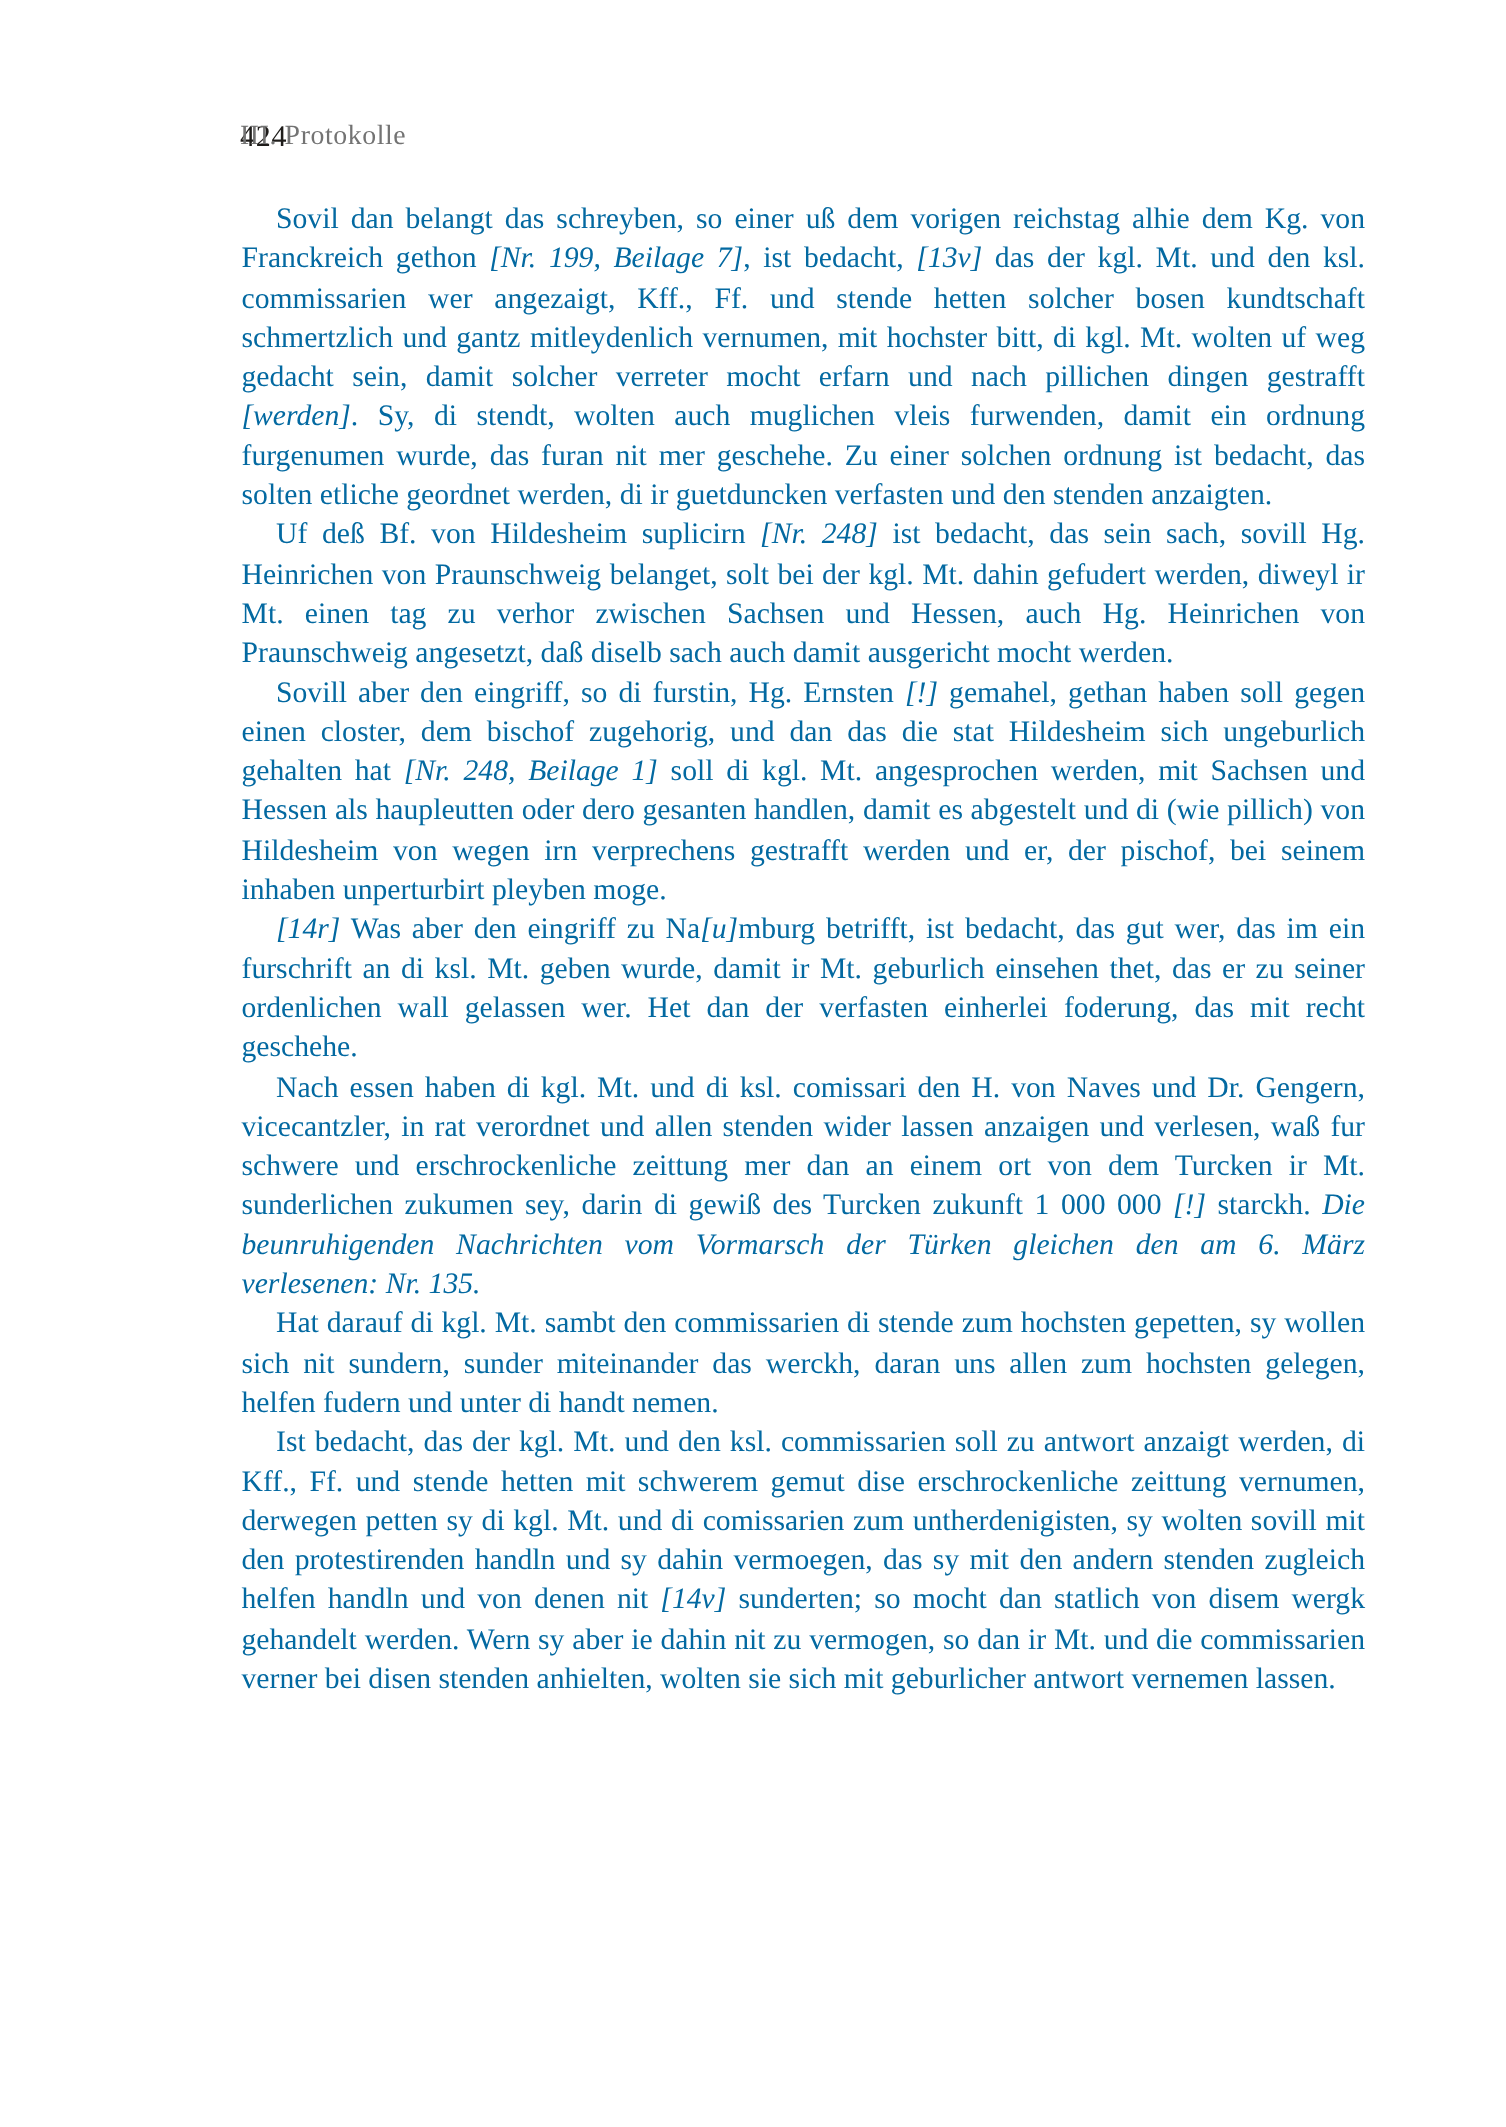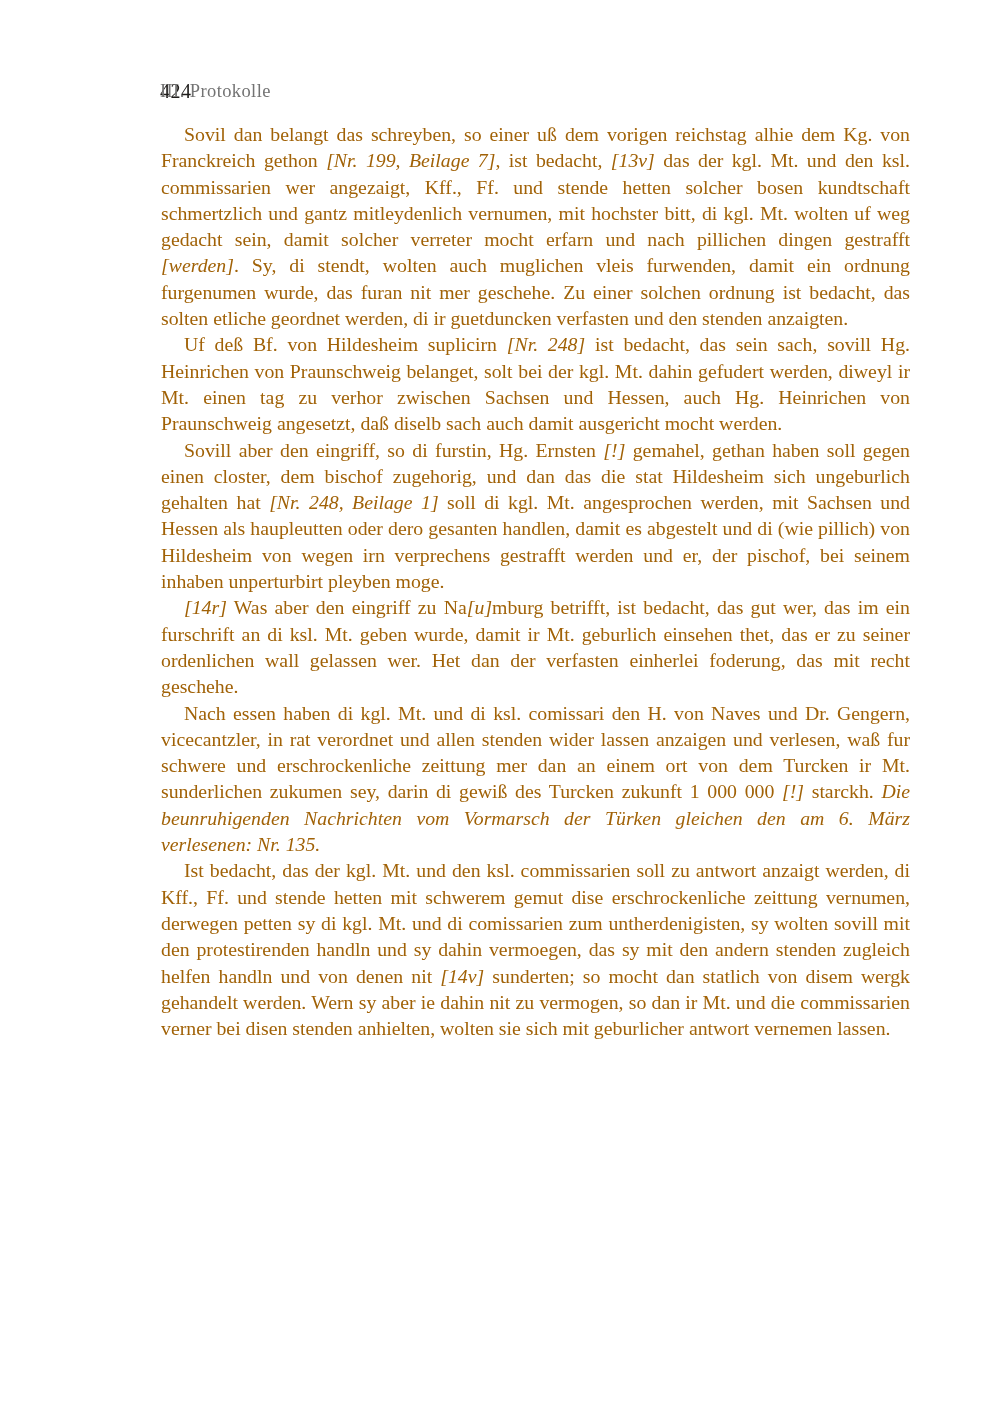--- a/index.html
+++ b/index.html
@@ -36,26 +36,26 @@
     right: 0;
     top: 1px;
     text-align: left;
     font-size: 18.5px;
     letter-spacing: 0.4px;
     color: #737373;
   }
   .text-body {
     position: absolute;
     left: 161px;
-    top: 121px;
+    top: 133px;
     width: 749px;
     font-size: 19.8px;
     line-height: 26.3px;
     text-align: justify;
-    color: #a16207;
+    color: #0369a1;
   }
   .para {
     margin: 0;
     padding: 0;
     text-indent: 23px;
   }
   .em {
     font-style: italic;
   }
 </style>
@@ -66,15 +66,16 @@
   <div class="running-head">
     <span class="page-number">424</span>
     <span class="head-title">III. Protokolle</span>
   </div>
   <div class="text-body">
       <p class="para"><span>Sovil dan belangt das schreyben, so einer uß dem vorigen reichstag alhie dem Kg. von Franckreich gethon </span><span class="em">[Nr. 199, Beilage 7]</span><span>, ist bedacht, </span><span class="em">[13v]</span><span> das der kgl. Mt. und den ksl. commissarien wer angezaigt, Kff., Ff. und stende hetten solcher bosen kundtschaft schmertzlich und gantz mitleydenlich vernumen, mit hochster bitt, di kgl. Mt. wolten uf weg gedacht sein, damit solcher verreter mocht erfarn und nach pillichen dingen gestrafft </span><span class="em">[werden]</span><span>. Sy, di stendt, wolten auch muglichen vleis furwenden, damit ein ordnung furgenumen wurde, das furan nit mer geschehe. Zu einer solchen ordnung ist bedacht, das solten etliche geordnet werden, di ir guetduncken verfasten und den stenden anzaigten.</span></p>
       <p class="para"><span>Uf deß Bf. von Hildesheim suplicirn </span><span class="em">[Nr. 248]</span><span> ist bedacht, das sein sach, sovill Hg. Heinrichen von Praunschweig belanget, solt bei der kgl. Mt. dahin gefudert werden, diweyl ir Mt. einen tag zu verhor zwischen Sachsen und Hessen, auch Hg. Heinrichen von Praunschweig angesetzt, daß diselb sach auch damit ausgericht mocht werden.</span></p>
       <p class="para"><span>Sovill aber den eingriff, so di furstin, Hg. Ernsten </span><span class="em">[!]</span><span> gemahel, gethan haben soll gegen einen closter, dem bischof zugehorig, und dan das die stat Hildesheim sich ungeburlich gehalten hat </span><span class="em">[Nr. 248, Beilage 1]</span><span> soll di kgl. Mt. angesprochen werden, mit Sachsen und Hessen als haupleutten oder dero gesanten handlen, damit es abgestelt und di (wie pillich) von Hildesheim von wegen irn verprechens gestrafft werden und er, der pischof, bei seinem inhaben unperturbirt pleyben moge.</span></p>
       <p class="para"><span class="em">[14r]</span><span> Was aber den eingriff zu Na</span><span class="em">[u]</span><span>mburg betrifft, ist bedacht, das gut wer, das im ein furschrift an di ksl. Mt. geben wurde, damit ir Mt. geburlich einsehen thet, das er zu seiner ordenlichen wall gelassen wer. Het dan der verfasten einherlei foderung, das mit recht geschehe.</span></p>
       <p class="para"><span>Nach essen haben di kgl. Mt. und di ksl. comissari den H. von Naves und Dr. Gengern, vicecantzler, in rat verordnet und allen stenden wider lassen anzaigen und verlesen, waß fur schwere und erschrockenliche zeittung mer dan an einem ort von dem Turcken ir Mt. sunderlichen zukumen sey, darin di gewiß des Turcken zukunft 1 000 000 </span><span class="em">[!]</span><span> starckh. </span><span class="em">Die beunruhigenden Nachrichten vom Vormarsch der Türken gleichen den am 6. März verlesenen: Nr. 135.</span></p>
+      <p class="para"><span>Hat darauf di kgl. Mt. sambt den commissarien di stende zum hochsten gepetten, sy wollen sich nit sundern, sunder miteinander das werckh, daran uns allen zum hochsten gelegen, helfen fudern und unter di handt nemen.</span></p>
       <p class="para"><span>Ist bedacht, das der kgl. Mt. und den ksl. commissarien soll zu antwort anzaigt werden, di Kff., Ff. und stende hetten mit schwerem gemut dise erschrockenliche zeittung vernumen, derwegen petten sy di kgl. Mt. und di comissarien zum untherdenigisten, sy wolten sovill mit den protestirenden handln und sy dahin vermoegen, das sy mit den andern stenden zugleich helfen handln und von denen nit </span><span class="em">[14v]</span><span> sunderten; so mocht dan statlich von disem wergk gehandelt werden. Wern sy aber ie dahin nit zu vermogen, so dan ir Mt. und die commissarien verner bei disen stenden anhielten, wolten sie sich mit geburlicher antwort vernemen lassen.</span></p>
     </div>
 </div>
 
 </body></html>

